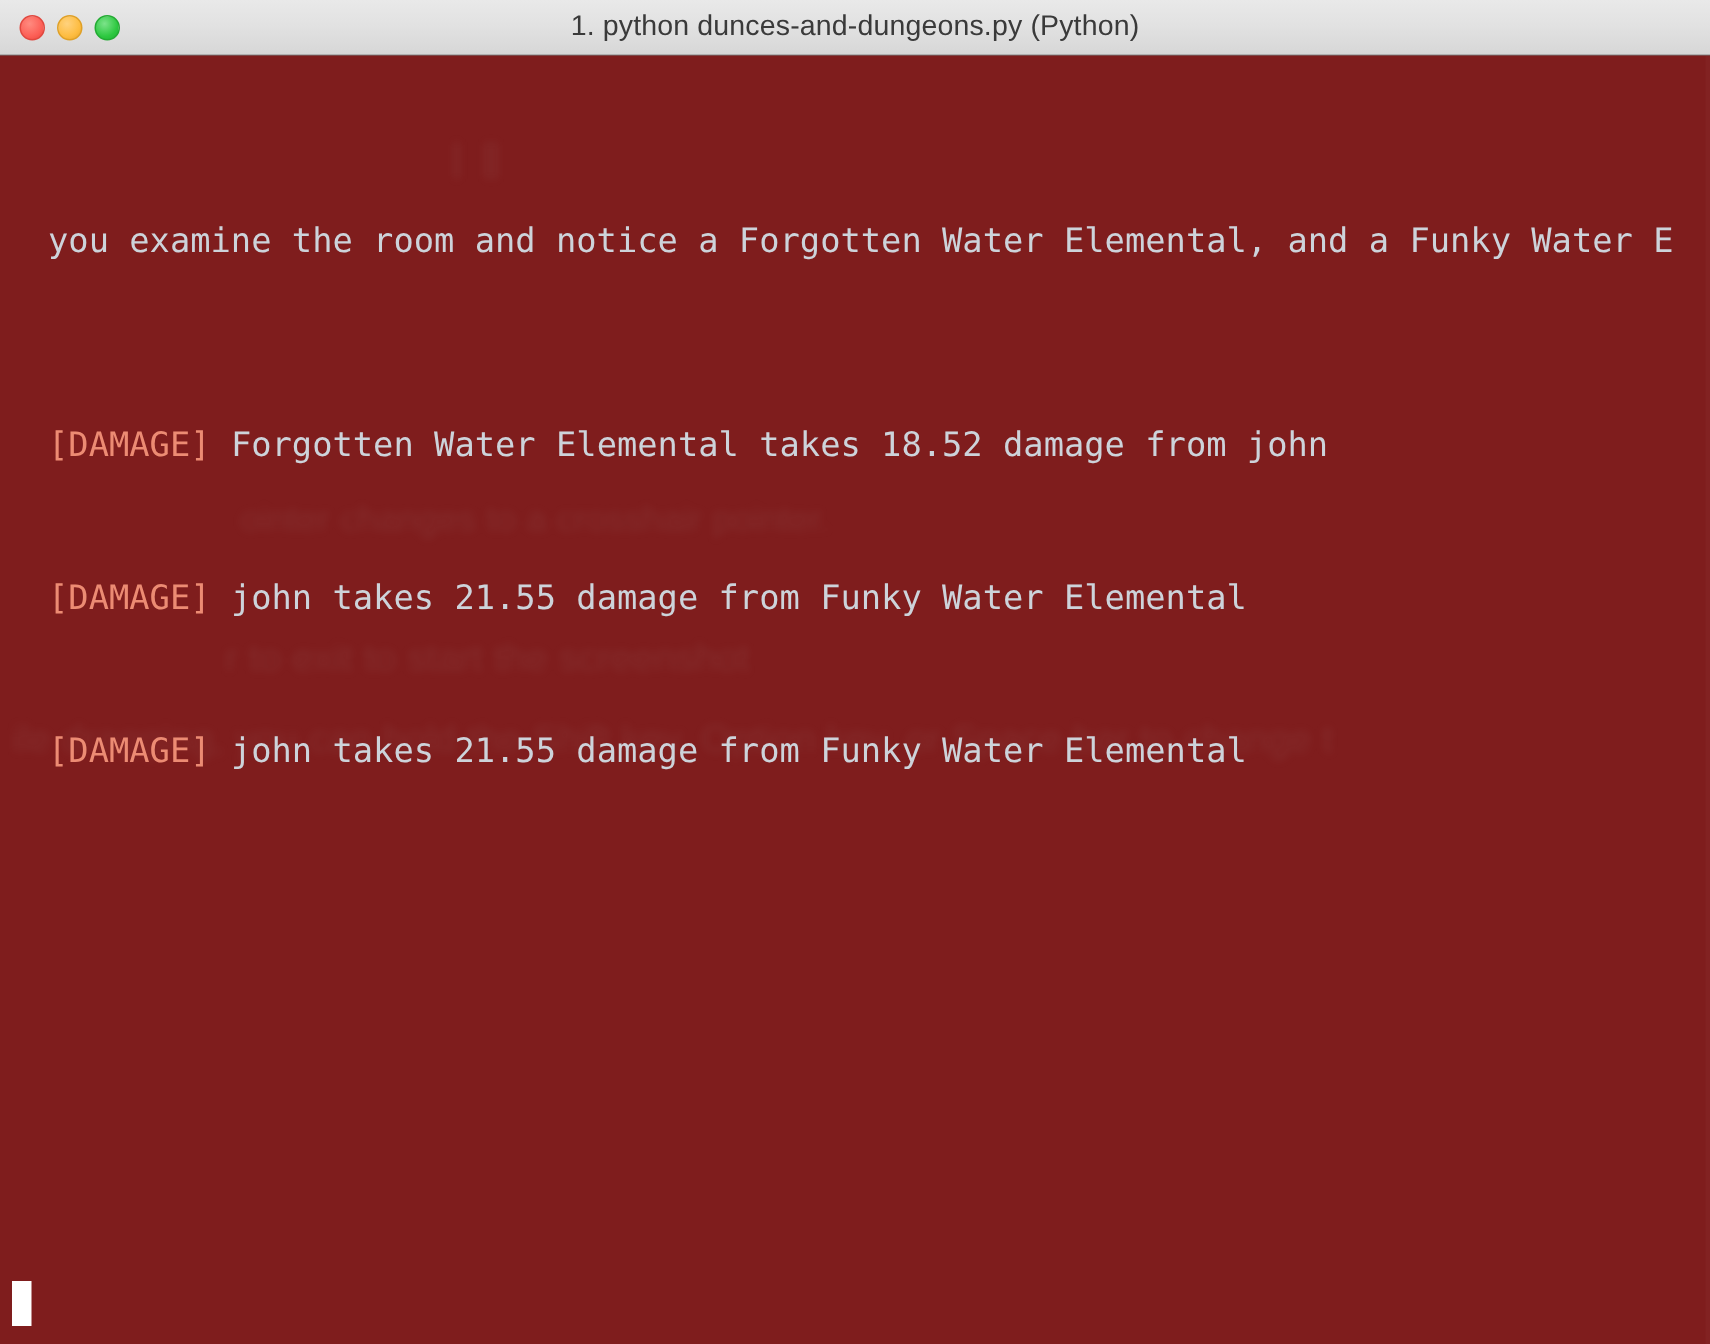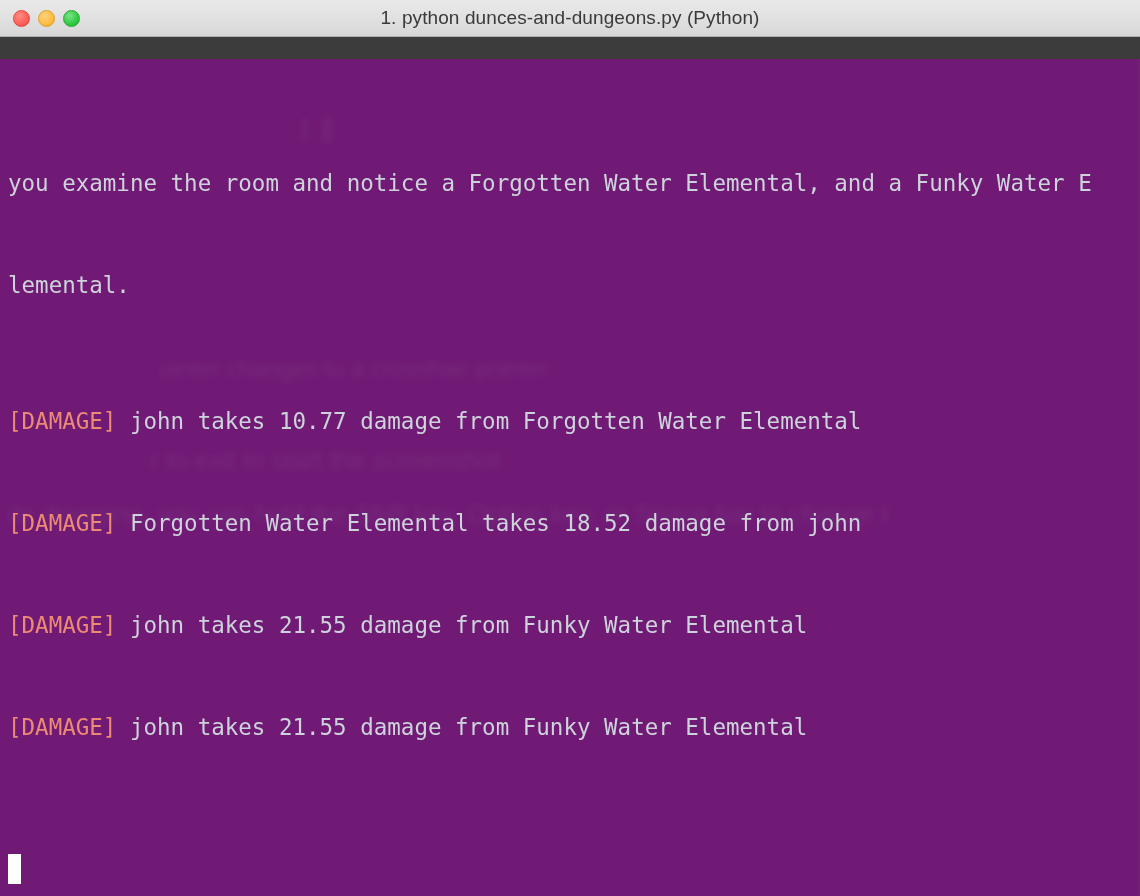--- a/index.html
+++ b/index.html
@@ -15,21 +15,20 @@
   }
 
   .window {
     position: relative;
     width: 1140px;
     height: 896px;
     overflow: hidden;
     background: #3c3c3c;
     display: flex;
     flex-direction: column;
-    gap: 22px;
   }
 
   
   .titlebar {
     position: relative;
     height: 37px;
     flex: 0 0 37px;
     background: linear-gradient(to bottom, #e9e9e9 0%, #e2e2e2 45%, #d7d7d7 100%);
     border-bottom: 1px solid #b0b0b0;
     display: flex;
@@ -60,22 +59,23 @@
     font-size: 19px;
     color: #3a3a3a;
     letter-spacing: 0.1px;
     pointer-events: none;
   }
 
   
   .terminal {
     position: relative;
     flex: 1 1 auto;
-    background: #701a75;
+    background: #7f1d1d;
     overflow: hidden;
+    padding-left: 24px;
   }
 
   
   .ghost-layer {
     position: absolute;
     inset: 0;
     pointer-events: none;
     overflow: hidden;
     z-index: 0;
   }
@@ -145,23 +145,21 @@
     <div class="ghost-layer">
       <div class="ghost g1">ǀ ǁ</div>
       <div class="ghost g2">ointer changes to a crosshair pointer.</div>
       <div class="ghost g3">r to exit                   to start the screenshot</div>
       <div class="ghost g4">ile dragging, you can hold the Shift key, Option key, or Space bar to change t</div>
     </div>
 
     <div class="screen">
 
       <div class="line">you examine the room and notice a Forgotten Water Elemental, and a Funky Water E</div>
-      <div class="line">lemental.</div>
 
-      <div class="line"><span class="dmg">[DAMAGE]</span><span> john takes 10.77 damage from Forgotten Water Elemental</span></div>
       <div class="line"><span class="dmg">[DAMAGE]</span><span> Forgotten Water Elemental takes 18.52 damage from john</span></div>
       <div class="line"><span class="dmg">[DAMAGE]</span><span> john takes 21.55 damage from Funky Water Elemental</span></div>
       <div class="line"><span class="dmg">[DAMAGE]</span><span> john takes 21.55 damage from Funky Water Elemental</span></div>
       <div class="line"></div>
 
       
 
       
 
       

